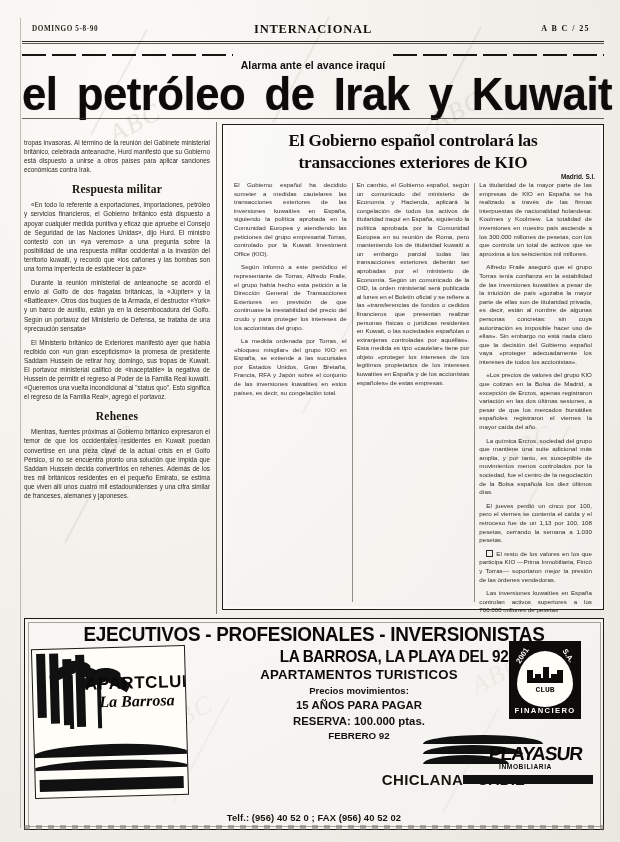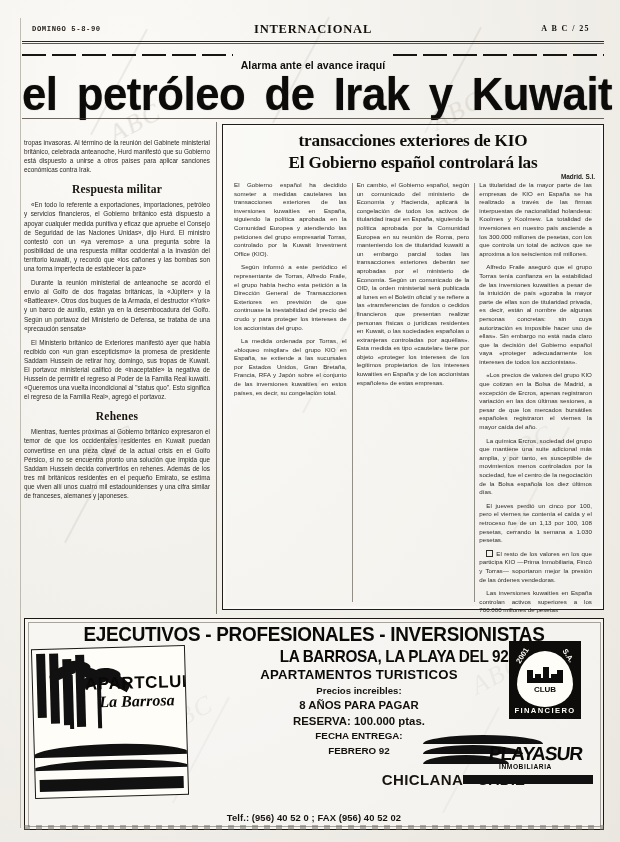--- a/index.html
+++ b/index.html
@@ -24,21 +24,21 @@
     font-family:"Liberation Serif",serif;font-style:italic;letter-spacing:2px;
     transform:rotate(-28deg);pointer-events:none;user-select:none;
   }
 
   .sheet{position:absolute;left:14px;top:14px;right:12px;bottom:10px;}
 
   
   .masthead{position:absolute;left:8px;right:4px;top:8px;height:20px;}
   .mh-date{
     position:absolute;left:10px;top:3px;font-size:7.2px;letter-spacing:.6px;
-    font-family:Liberation Mono, monospace;font-weight:700;color:#2a2621;
+    font-family:Liberation Serif, serif;font-weight:700;color:#2a2621;
   }
   .mh-title{
     position:absolute;left:0;right:0;top:0;text-align:center;
     font-family:"Liberation Serif",serif;font-weight:700;
     font-size:12.5px;letter-spacing:.8px;color:#15120e;
   }
   .mh-folio{
     position:absolute;right:14px;top:2px;font-size:8px;font-weight:700;
     letter-spacing:1.4px;font-family:"Liberation Serif",serif;
   }
@@ -196,21 +196,21 @@
     position:absolute;left:16px;top:4px;width:72px;height:78px;background:#0d0c0a;
   }
   .club .diamond{
     position:absolute;left:8px;top:10px;width:56px;height:56px;background:#fffdf8;
     border-radius:50% 50% 50% 50%/60% 60% 40% 40%;
   }
   .crown{position:absolute;left:18px;top:26px;width:36px;height:16px;}
   .crown i{position:absolute;bottom:0;width:6px;background:#0d0c0a;}
   .club-word{
     position:absolute;left:0;right:0;top:44px;text-align:center;
-    font-family:Liberation Sans, sans-serif;font-weight:700;font-size:8px;color:#0d0c0a;
+    font-family:Liberation Mono, monospace;font-weight:700;font-size:8px;color:#0d0c0a;
   }
   .club-2001{position:absolute;left:5px;top:10px;color:#fffdf8;font-size:7.5px;
     font-family:"Liberation Sans",sans-serif;font-weight:700;transform:rotate(-58deg);}
   .club-sa{position:absolute;right:5px;top:10px;color:#fffdf8;font-size:7.5px;
     font-family:"Liberation Sans",sans-serif;font-weight:700;transform:rotate(58deg);}
   .club-fin{
     position:absolute;left:0;right:0;bottom:4px;text-align:center;color:#fffdf8;
     font-family:"Liberation Sans",sans-serif;font-weight:700;font-size:7.6px;letter-spacing:1.4px;
   }
   .playa{
@@ -288,22 +288,22 @@
         <p class="tx">«En todo lo referente a exportaciones, importaciones, petróleo y servicios financieros, el Gobierno británico está dispuesto a apoyar cualquier medida punitiva y eficaz que apruebe el Consejo de Seguridad de las Naciones Unidas», dijo Hurd. El ministro contestó con un «ya veremos» a una pregunta sobre la posibilidad de una respuesta militar occidental a la invasión del territorio kuwaití, y recordó que «los cañones y las bombas son una forma imperfecta de establecer la paz»</p>
         <p class="tx">Durante la reunión ministerial de anteanoche se acordó el envío al Golfo de dos fragatas británicas, la «Júpiter» y la «Battleaxe». Otros dos buques de la Armada, el destructor «York» y un barco de auxilio, están ya en la desembocadura del Golfo. Según un portavoz del Ministerio de Defensa, se trataba de una «precaución sensata»</p>
         <p class="tx">El Ministerio británico de Exteriores manifestó ayer que había recibido con «un gran escepticismo» la promesa de presidente Saddam Hussein de retirar hoy, domingo, sus tropas de Kuwait. El portavoz ministerial calificó de «inaceptable» la negativa de Hussein de permitir el regreso al Poder de la Familia Real kuwaití. «Queremos una vuelta incondicional al "status quo". Esto significa el regreso de la Familia Real», agregó el portavoz.</p>
         <div class="subhead">Rehenes</div>
         <p class="tx">Mientras, fuentes próximas al Gobierno británico expresaron el temor de que los occidentales residentes en Kuwait puedan convertirse en una pieza clave de la actual crisis en el Golfo Pérsico, si no se encuentra pronto una solución que impida que Saddam Hussein decida convertirlos en rehenes. Además de los tres mil británicos residentes en el pequeño Emirato, se estima que viven allí unos cuatro mil estadounidenses y una cifra similar de franceses, alemanes y japoneses.</p>
       </div>
       <div class="vrule" style="left:194px;"></div>
 
       <div class="box">
         <div class="box-inner">
+          <div class="box-head">El Gobierno español controlará las</div>
           <div class="box-head">transacciones exteriores de KIO</div>
-          <div class="box-head">El Gobierno español controlará las</div>
           <div class="byline">Madrid. S.I.</div>
 
           <div class="cols3">
             <div class="c3">
               <p class="tx noind">El Gobierno español ha decidido someter a medidas cautelares las transacciones exteriores de las inversiones kuwaitíes en España, siguiendo la política aprobada en la Comunidad Europea y atendiendo las peticiones del grupo empresarial Torras, controlado por la Kuwait Investment Office (KIO).</p>
               <p class="tx">Según informó a este periódico el representante de Torras, Alfredo Fraile, el grupo había hecho esta petición a la Dirección General de Transacciones Exteriores en previsión de que continuase la inestabilidad del precio del crudo y para proteger los intereses de los accionistas del grupo.</p>
               <p class="tx">La medida ordenada por Torras, el «bloqueo misgilar» del grupo KIO en España, se extiende a las sucursales por Estados Unidos, Gran Bretaña, Francia, RFA y Japón sobre el conjunto de las inversiones kuwaitíes en estos países, es decir, su congelación total.</p>
             </div>
             <div class="c3">
               <p class="tx noind">En cambio, el Gobierno español, según un comunicado del ministerio de Economía y Hacienda, aplicará la congelación de todos los activos de titularidad iraquí en España, siguiendo la política aprobada por la Comunidad Europea en su reunión de Roma, pero manteniendo los de titularidad kuwaití a un embargo parcial todas las transacciones exteriores deberán ser aprobadas por el ministerio de Economía. Según un comunicado de la OID, la orden ministerial será publicada al lunes en el Boletín oficial y se refiere a las «transferencias de fondos o cedidos financieros que presentan realizar personas físicas o jurídicas residentes en Kuwait, o las sociedades españolas o extranjeras controladas por aquéllas». Esta medida es tipo «cautelar» tiene por objeto «proteger los intereses de los legítimos propietarios de los intereses kuwaitíes en España y de los accionistas españoles» de estas empresas.</p>
@@ -321,24 +321,23 @@
         </div>
       </div>
     </div>
 
     <div class="ad">
       <div class="ad-top">EJECUTIVOS - PROFESIONALES - INVERSIONISTAS</div>
       <div class="ad-sub">LA BARROSA, LA PLAYA DEL 92</div>
       <div class="ad-sub2">APARTAMENTOS TURISTICOS</div>
 
       <div class="ad-lines">
-        <div class="l-bold">Precios increibles:</div>
-        <div class="l-big">8 AÑOS PARA PAGAR</div>
+        <div class="l-bold">Precios movimientos:</div>
+        <div class="l-big">15 AÑOS PARA PAGAR</div>
         <div class="l-big">RESERVA: 100.000 ptas.</div>
-        <div class="l-reg">FECHA ENTREGA:</div>
         <div class="l-reg">FEBRERO 92</div>
       </div>
       <div class="ad-city">CHICLANA - CADIZ</div>
       <div class="ad-phone">Telf.: (956) 40 52 0 ;    FAX (956) 40 52 02</div>
 
       <div class="logo-left">
         <div class="bars">
           <i style="left:0;top:0;height:64px;"></i>
           <i style="left:13px;top:0;height:70px;"></i>
           <i style="left:26px;top:6px;height:66px;"></i>

